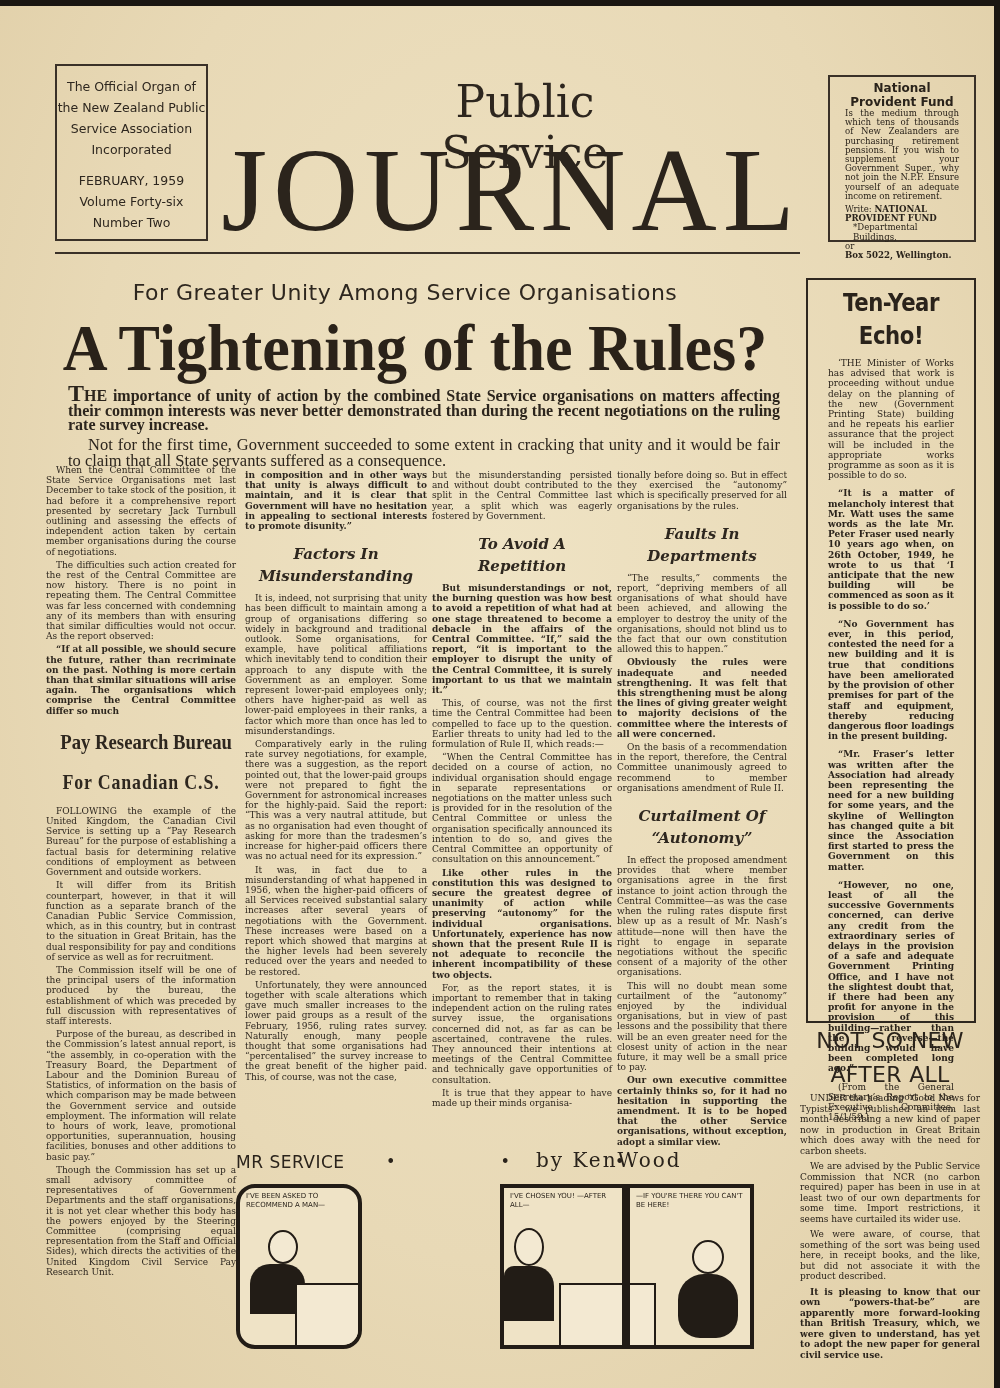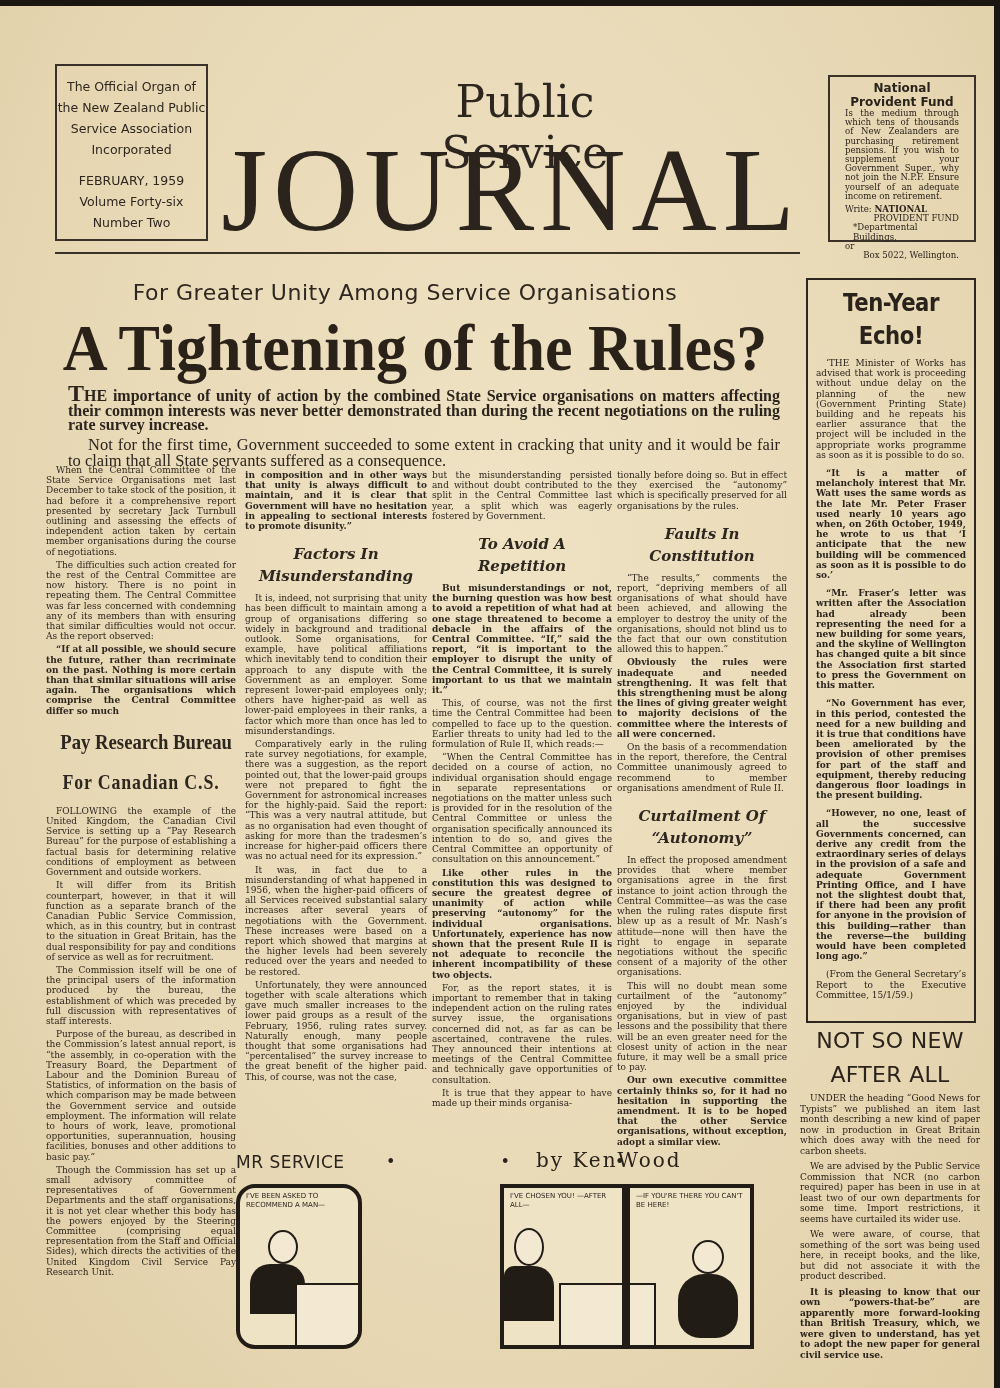--- a/index.html
+++ b/index.html
@@ -36,21 +36,21 @@
   }
   .mast-rule { position: absolute; left: 55px; top: 252px; width: 745px; height: 2px; background: #3a3128; }
 
   .npf-box {
     position: absolute; left: 828px; top: 75px; width: 148px; height: 167px;
     border: 2px solid #3a3128; padding: 4px 15px; font-size: 8.6px; line-height: 9.2px;
   }
   .npf-box .h { font-family: "DejaVu Sans", sans-serif; font-weight: bold; font-size: 12px; line-height: 14px; text-align: center; }
   .npf-box p { text-align: justify; }
   .npf-box .w { margin-top: 4px; }
-  .npf-box .c { text-align: right; font-weight: normal; }
+  .npf-box .c { text-align: left; font-weight: bold; }
   .npf-box .ind { padding-left: 8px; }
 
   
   .kicker {
     position: absolute; left: 55px; top: 280px; width: 700px; text-align: center;
     font-family: "DejaVu Sans", sans-serif; font-size: 22px; letter-spacing: 0.5px; color: #2e271f;
   }
   .headline {
     position: absolute; left: 30px; top: 312px; width: 770px; text-align: center;
     font-family: "Liberation Serif", serif; font-weight: bold; font-size: 66px; line-height: 72px;
@@ -82,21 +82,21 @@
   .sub-head {
     font-family: "Liberation Serif", serif; font-weight: bold; font-size: 22px; line-height: 24px;
     text-align: center; transform: scaleX(0.85); margin: 14px 0;
     white-space: nowrap;
   }
   .sub-head.s2 { font-size: 21px; margin-top: 16px; margin-bottom: 12px; letter-spacing: 1px; }
 
   
   .echo-box {
     position: absolute; left: 806px; top: 278px; width: 170px; height: 745px;
-    border: 2px solid #2e271f; padding: 6px 8px; font-size: 9px; line-height: 10.2px; text-align: justify;
+    border: 2px solid #2e271f; padding: 6px 20px; font-size: 9px; line-height: 10.2px; text-align: justify;
   }
   .echo-box .eh {
     font-family: "DejaVu Sans", sans-serif; font-weight: bold; font-size: 25px; line-height: 33px;
     text-align: center; transform: scaleX(0.85); letter-spacing: -0.5px;
   }
   .echo-box p { text-indent: 10px; margin-bottom: 8px; }
   .echo-box p.b { font-weight: bold; }
 
   
   .nsn {
@@ -197,37 +197,37 @@
     <p class="b">But misunderstandings or not, the burning question was how best to avoid a repetition of what had at one stage threatened to become a debacle in the affairs of the Central Committee. “If,” said the report, “it is important to the employer to disrupt the unity of the Central Committee, it is surely important to us that we maintain it.”</p>
     <p>This, of course, was not the first time the Central Committee had been compelled to face up to the question. Earlier threats to unity had led to the formulation of Rule II, which reads:—</p>
     <p>“When the Central Committee has decided on a course of action, no individual organisation should engage in separate representations or negotiations on the matter unless such is provided for in the resolution of the Central Committee or unless the organisation specifically announced its intention to do so, and gives the Central Committee an opportunity of consultation on this announcement.”</p>
     <p class="b">Like other rules in the constitution this was designed to secure the greatest degree of unanimity of action while preserving “autonomy” for the individual organisations. Unfortunately, experience has now shown that the present Rule II is not adequate to reconcile the inherent incompatibility of these two objects.</p>
     <p>For, as the report states, it is important to remember that in taking independent action on the ruling rates survey issue, the organisations concerned did not, as far as can be ascertained, contravene the rules. They announced their intentions at meetings of the Central Committee and technically gave opportunities of consultation.</p>
     <p>It is true that they appear to have made up their minds organisa-</p>
   </div>
 
   <div class="col c4">
     <p style="text-indent:0">tionally before doing so. But in effect they exercised the “autonomy” which is specifically preserved for all organisations by the rules.</p>
-    <h3>Faults In Constitution</h3>
+    <h3>Faults In Departments</h3>
     <p>“The results,” comments the report, “depriving members of all organisations of what should have been achieved, and allowing the employer to destroy the unity of the organisations, should not blind us to the fact that our own constitution allowed this to happen.”</p>
     <p class="b">Obviously the rules were inadequate and needed strengthening. It was felt that this strengthening must be along the lines of giving greater weight to majority decisions of the committee where the interests of all were concerned.</p>
     <p>On the basis of a recommendation in the report, therefore, the Central Committee unanimously agreed to recommend to member organisations amendment of Rule II.</p>
     <h3>Curtailment Of “Autonomy”</h3>
     <p>In effect the proposed amendment provides that where member organisations agree in the first instance to joint action through the Central Committee—as was the case when the ruling rates dispute first blew up as a result of Mr. Nash’s attitude—none will then have the right to engage in separate negotiations without the specific consent of a majority of the other organisations.</p>
     <p>This will no doubt mean some curtailment of the “autonomy” enjoyed by the individual organisations, but in view of past lessons and the possibility that there will be an even greater need for the closest unity of action in the near future, it may well be a small price to pay.</p>
     <p class="b">Our own executive committee certainly thinks so, for it had no hesitation in supporting the amendment. It is to be hoped that the other Service organisations, without exception, adopt a similar view.</p>
   </div>
 
   <div class="echo-box">
     <div class="eh">Ten-Year</div>
     <div class="eh" style="margin-bottom:6px">Echo!</div>
     <p>‘THE Minister of Works has advised that work is proceeding without undue delay on the planning of the new (Government Printing State) building and he repeats his earlier assurance that the project will be included in the appropriate works programme as soon as it is possible to do so.</p>
     <p class="b">“It is a matter of melancholy interest that Mr. Watt uses the same words as the late Mr. Peter Fraser used nearly 10 years ago when, on 26th October, 1949, he wrote to us that ‘I anticipate that the new building will be commenced as soon as it is possible to do so.’</p>
+    <p class="b">“No Government has ever, in this period, contested the need for a new building and it is true that conditions have been ameliorated by the provision of other premises for part of the staff and equipment, thereby reducing dangerous floor loadings in the present building.</p>
     <p class="b">“Mr. Fraser’s letter was written after the Association had already been representing the need for a new building for some years, and the skyline of Wellington has changed quite a bit since the Association first started to press the Government on this matter.</p>
-    <p class="b">“No Government has ever, in this period, contested the need for a new building and it is true that conditions have been ameliorated by the provision of other premises for part of the staff and equipment, thereby reducing dangerous floor loadings in the present building.</p>
     <p class="b">“However, no one, least of all the successive Governments concerned, can derive any credit from the extraordinary series of delays in the provision of a safe and adequate Government Printing Office, and I have not the slightest doubt that, if there had been any profit for anyone in the provision of this building—rather than the reverse—the building would have been completed long ago.”</p>
     <p>(From the General Secretary’s Report to the Executive Committee, 15/1/59.)</p>
   </div>
 
   <div class="nsn">
     <div class="nh">NOT SO NEW</div>
     <div class="nh">AFTER ALL</div>
     <p>UNDER the heading “Good News for Typists” we published an item last month describing a new kind of paper now in production in Great Britain which does away with the need for carbon sheets.</p>
     <p>We are advised by the Public Service Commission that NCR (no carbon required) paper has been in use in at least two of our own departments for some time. Import restrictions, it seems have curtailed its wider use.</p>
     <p>We were aware, of course, that something of the sort was being used here, in receipt books, and the like, but did not associate it with the product described.</p>

